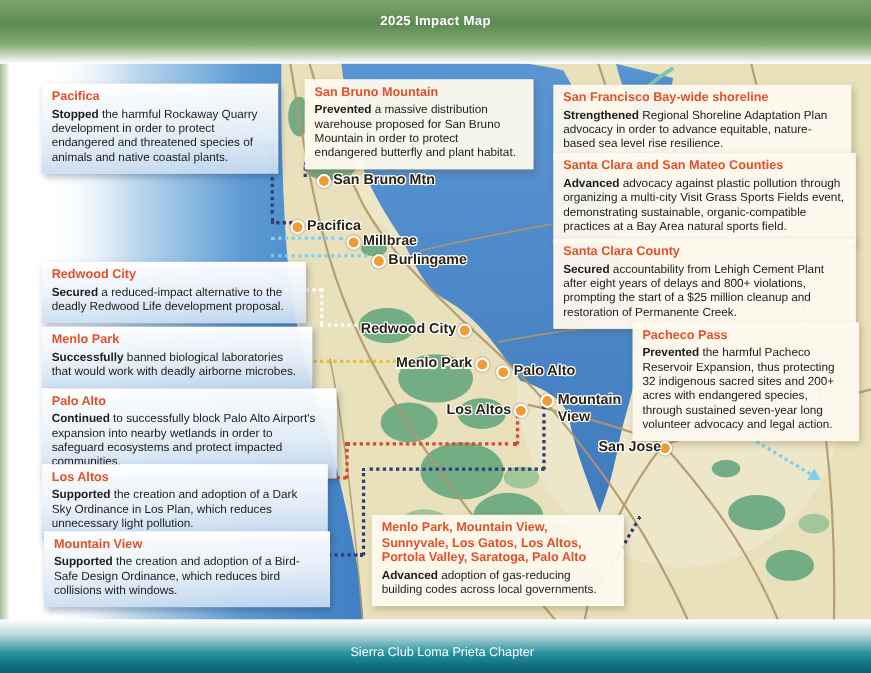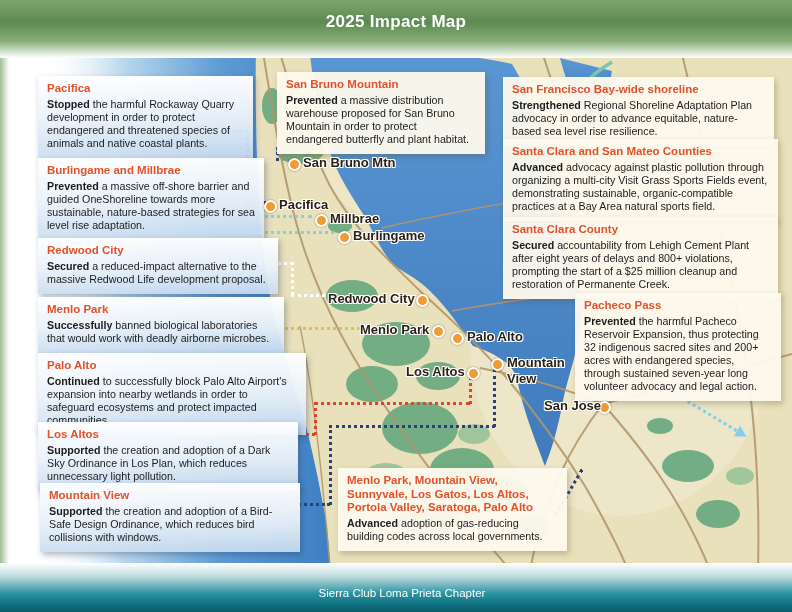--- a/index.html
+++ b/index.html
@@ -8,21 +8,21 @@
 
   
   .edge{position:absolute;top:0;bottom:0;width:9px;z-index:1;}
   .edge.left{left:0;background:linear-gradient(90deg,#9fbe92,rgba(255,255,255,0));}
   .edge.right{right:0;background:linear-gradient(270deg,#9fbe92,rgba(255,255,255,0));}
 
   
   #header{position:absolute;left:0;top:0;width:792px;height:58px;z-index:6;
     background:linear-gradient(180deg,#7ba46c 0%,#5d8a52 38%,#7fa671 68%,#ffffff 100%);
     background:linear-gradient(180deg,#7ba46c 0%,#5d8a52 38%,#86ac76 70%,#ffffff 100%);}
-  #header .title{margin:0;padding-top:12px;text-align:center;color:#fff;font-size:17px;font-weight:bold;letter-spacing:.3px;}
+  #header .title{margin:0;padding-top:12px;text-align:center;color:#fff;font-size:12px;font-weight:bold;letter-spacing:.3px;}
   #footer{position:absolute;left:0;top:563px;width:792px;height:49px;z-index:6;
     background:linear-gradient(180deg,#ffffff 0%,#bcdadd 28%,#2b93a0 62%,#0f6f7e 86%,#0a5f6d 100%);padding-left:12px;}
   #footer .credit{position:absolute;left:0;right:0;top:24px;text-align:center;color:#fff;font-size:11.5px;}
 
   
   #map{position:absolute;left:0;top:46px;width:792px;height:524px;z-index:2;}
   #map svg{position:absolute;left:0;top:0;}
 
   
   .dot{position:absolute;width:9px;height:9px;border-radius:50%;background:#f19c33;border:2px solid #fff;box-shadow:0 0 2px rgba(0,0,0,.45);z-index:5;}
@@ -159,27 +159,23 @@
   <div class="lh navy" style="left:329px;top:425px;width:166px"></div>
   <div class="lv navy" style="left:493px;top:369px;height:58px"></div>
   <div class="lh navy rot" style="left:582px;top:468px;width:52px;transform:rotate(120deg)"></div>
   <div class="lh lblue rot" style="left:668px;top:388px;width:80px;transform:rotate(31deg)"></div>
   <div class="arrowhead" style="left:737px;top:425px;transform:rotate(31deg)"></div>
 
   <div class="callout blue c0">
     <h3>Pacifica</h3>
     <p><b>Stopped</b><span> the harmful Rockaway Quarry development in order to protect endangered and threatened species of animals and native coastal plants.</span></p>
   </div>
-  <div class="callout blue c1">
-    <h3>Burlingame and Millbrae</h3>
-    <p><b>Prevented</b><span> a massive off-shore barrier and guided OneShoreline towards more sustainable, nature-based strategies for sea level rise adaptation.</span></p>
-  </div>
   <div class="callout blue c2">
     <h3>Redwood City</h3>
-    <p><b>Secured</b><span> a reduced-impact alternative to the massive Redwood Life development proposal.</span></p>
+    <p><b>Secured</b><span> a reduced-impact alternative to the deadly Redwood Life development proposal.</span></p>
   </div>
   <div class="callout blue c3">
     <h3>Menlo Park</h3>
     <p><b>Successfully</b><span> banned biological laboratories that would work with deadly airborne microbes.</span></p>
   </div>
   <div class="callout blue c4">
     <h3>Palo Alto</h3>
     <p><b>Continued</b><span> to successfully block Palo Alto Airport's expansion into nearby wetlands in order to safeguard ecosystems and protect impacted communities.</span></p>
   </div>
   <div class="callout blue c5">

